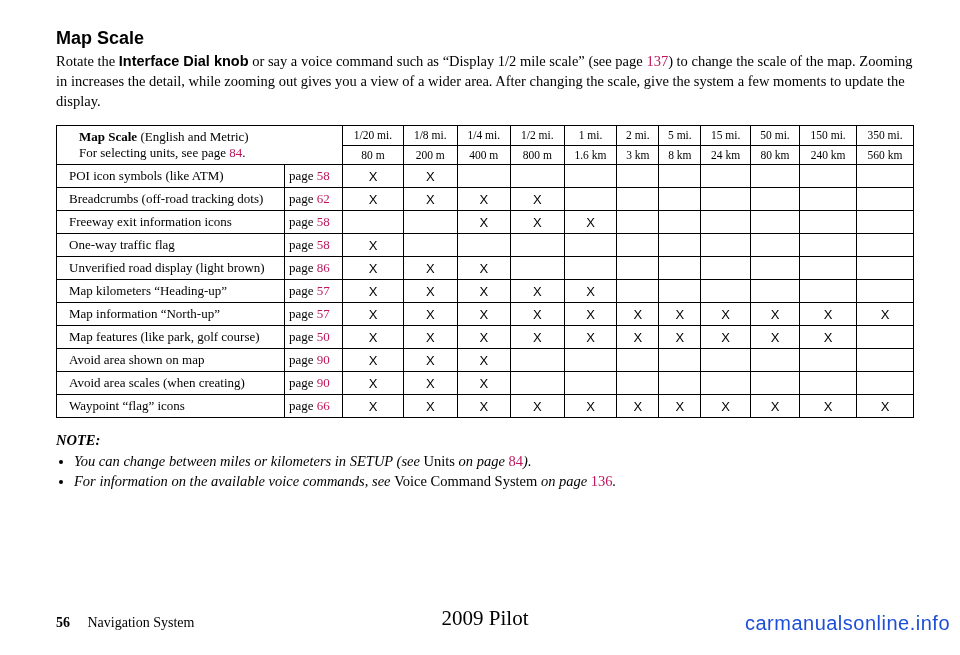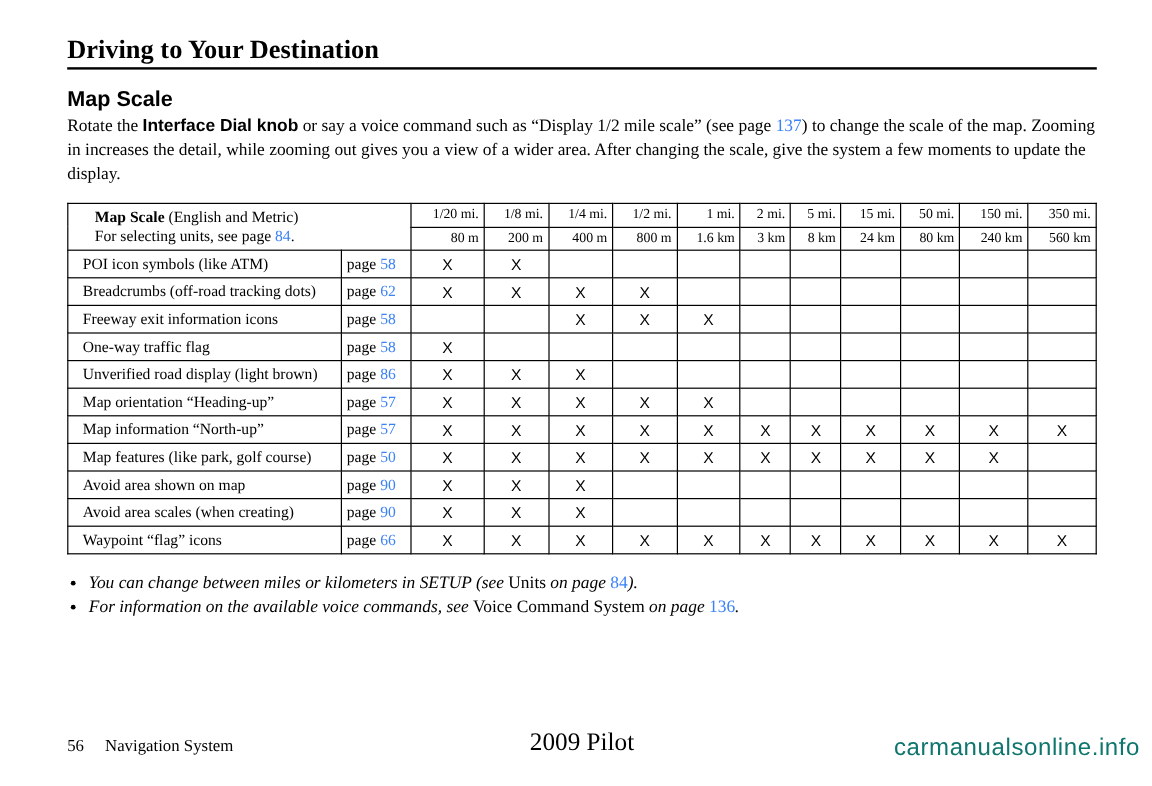--- a/index.html
+++ b/index.html
@@ -27,21 +27,21 @@
     font-family: Arial, Helvetica, sans-serif;
     font-size: 18px;
     font-weight: bold;
     margin: 0 0 2px 0;
   }
   .body-text {
     font-size: 14.5px;
     line-height: 1.38;
     margin: 0 0 14px 0;
   }
-  .link { color: #3b82f6; text-align: right; }
+  .link { color: #be185d; text-align: right; }
   .table-caption {
     font-size: 15px;
     font-weight: bold;
     margin: 4px 0 4px 0;
   }
   table.scale {
     border-collapse: collapse;
     width: 100%;
     font-size: 13px;
   }
@@ -59,21 +59,20 @@
   }
   table.scale .pg {
     text-align: left;
     width: 58px;
     white-space: nowrap;
     margin-top: 16px;
   }
   table.scale .hdr-units {
     font-size: 11.5px;
     white-space: nowrap;
-    text-align: right;
   }
   table.scale .hdr-left {
     text-align: left;
     padding-left: 22px;
   }
   .x { font-family: Arial, Helvetica, sans-serif; }
   .notes {
     margin-top: 14px;
     font-size: 14.5px;
   }
@@ -91,44 +90,43 @@
     line-height: 1.4;
   }
   .notes li .upright { font-style: normal; }
   .footer {
     position: absolute;
     bottom: 24px;
     left: 56px;
     right: 46px;
     font-size: 14px;
   }
-  .footer .pn { font-weight: normal; }
+  .footer .pn { font-weight: bold; }
   .footer .model {
     position: absolute;
     left: 50%;
     transform: translateX(-50%);
     bottom: 0;
     font-size: 21px;
     font-family: Liberation Serif, serif;
   }
   .watermark {
     position: absolute;
     right: 10px;
     bottom: 20px;
     font-size: 20px;
-    color: #0f766e;
+    color: #1d4ed8;
     font-family: Arial, Helvetica, sans-serif;
     letter-spacing: 0.5px;
   }
 </style>
 </head>
 <body>
 
 <div class="page">
-  <div class="chapter-title">Driving to Your Destination</div>
 
   <div class="section-title">Map Scale</div>
 
   <p class="body-text">
     <span>Rotate the </span><b style="font-family: Arial, Helvetica, sans-serif;">Interface Dial knob</b><span> or say a voice command such as “Display 1/2 mile scale” (see page </span><span class="link">137</span><span>) to change the scale of the map. Zooming in increases the detail, while zooming out gives you a view of a wider area. After changing the scale, give the system a few moments to update the display.</span>
   </p>
 
 
   <table class="scale">
     <tbody>
@@ -233,21 +231,21 @@
           <td class="x"></td>
           <td class="x"></td>
           <td class="x"></td>
           <td class="x"></td>
           <td class="x"></td>
           <td class="x"></td>
           <td class="x"></td>
           <td class="x"></td>
         </tr>
         <tr>
-          <td class="feat">Map orientation “Heading-up”</td>
+          <td class="feat">Map kilometers “Heading-up”</td>
           <td class="pg">page <span class="link">57</span></td>
           <td class="x">X</td>
           <td class="x">X</td>
           <td class="x">X</td>
           <td class="x">X</td>
           <td class="x">X</td>
           <td class="x"></td>
           <td class="x"></td>
           <td class="x"></td>
           <td class="x"></td>
@@ -326,20 +324,21 @@
           <td class="x">X</td>
           <td class="x">X</td>
           <td class="x">X</td>
           <td class="x">X</td>
           <td class="x">X</td>
         </tr>
       </tbody>
   </table>
 
   <div class="notes">
+    <div class="notes-head">NOTE:</div>
     <ul id="notes-list">
         <li><span>You can change between miles or kilometers in SETUP (see </span><span class="upright">Units</span><span> on page </span><span class="upright link">84</span><span>).</span></li>
         <li><span>For information on the available voice commands, see </span><span class="upright">Voice Command System</span><span> on page </span><span class="upright link">136</span><span>.</span></li>
       </ul>
   </div>
 </div>
 
 <div class="footer">
   <span class="pn">56</span>
   <span>&nbsp;&nbsp;&nbsp;</span>

